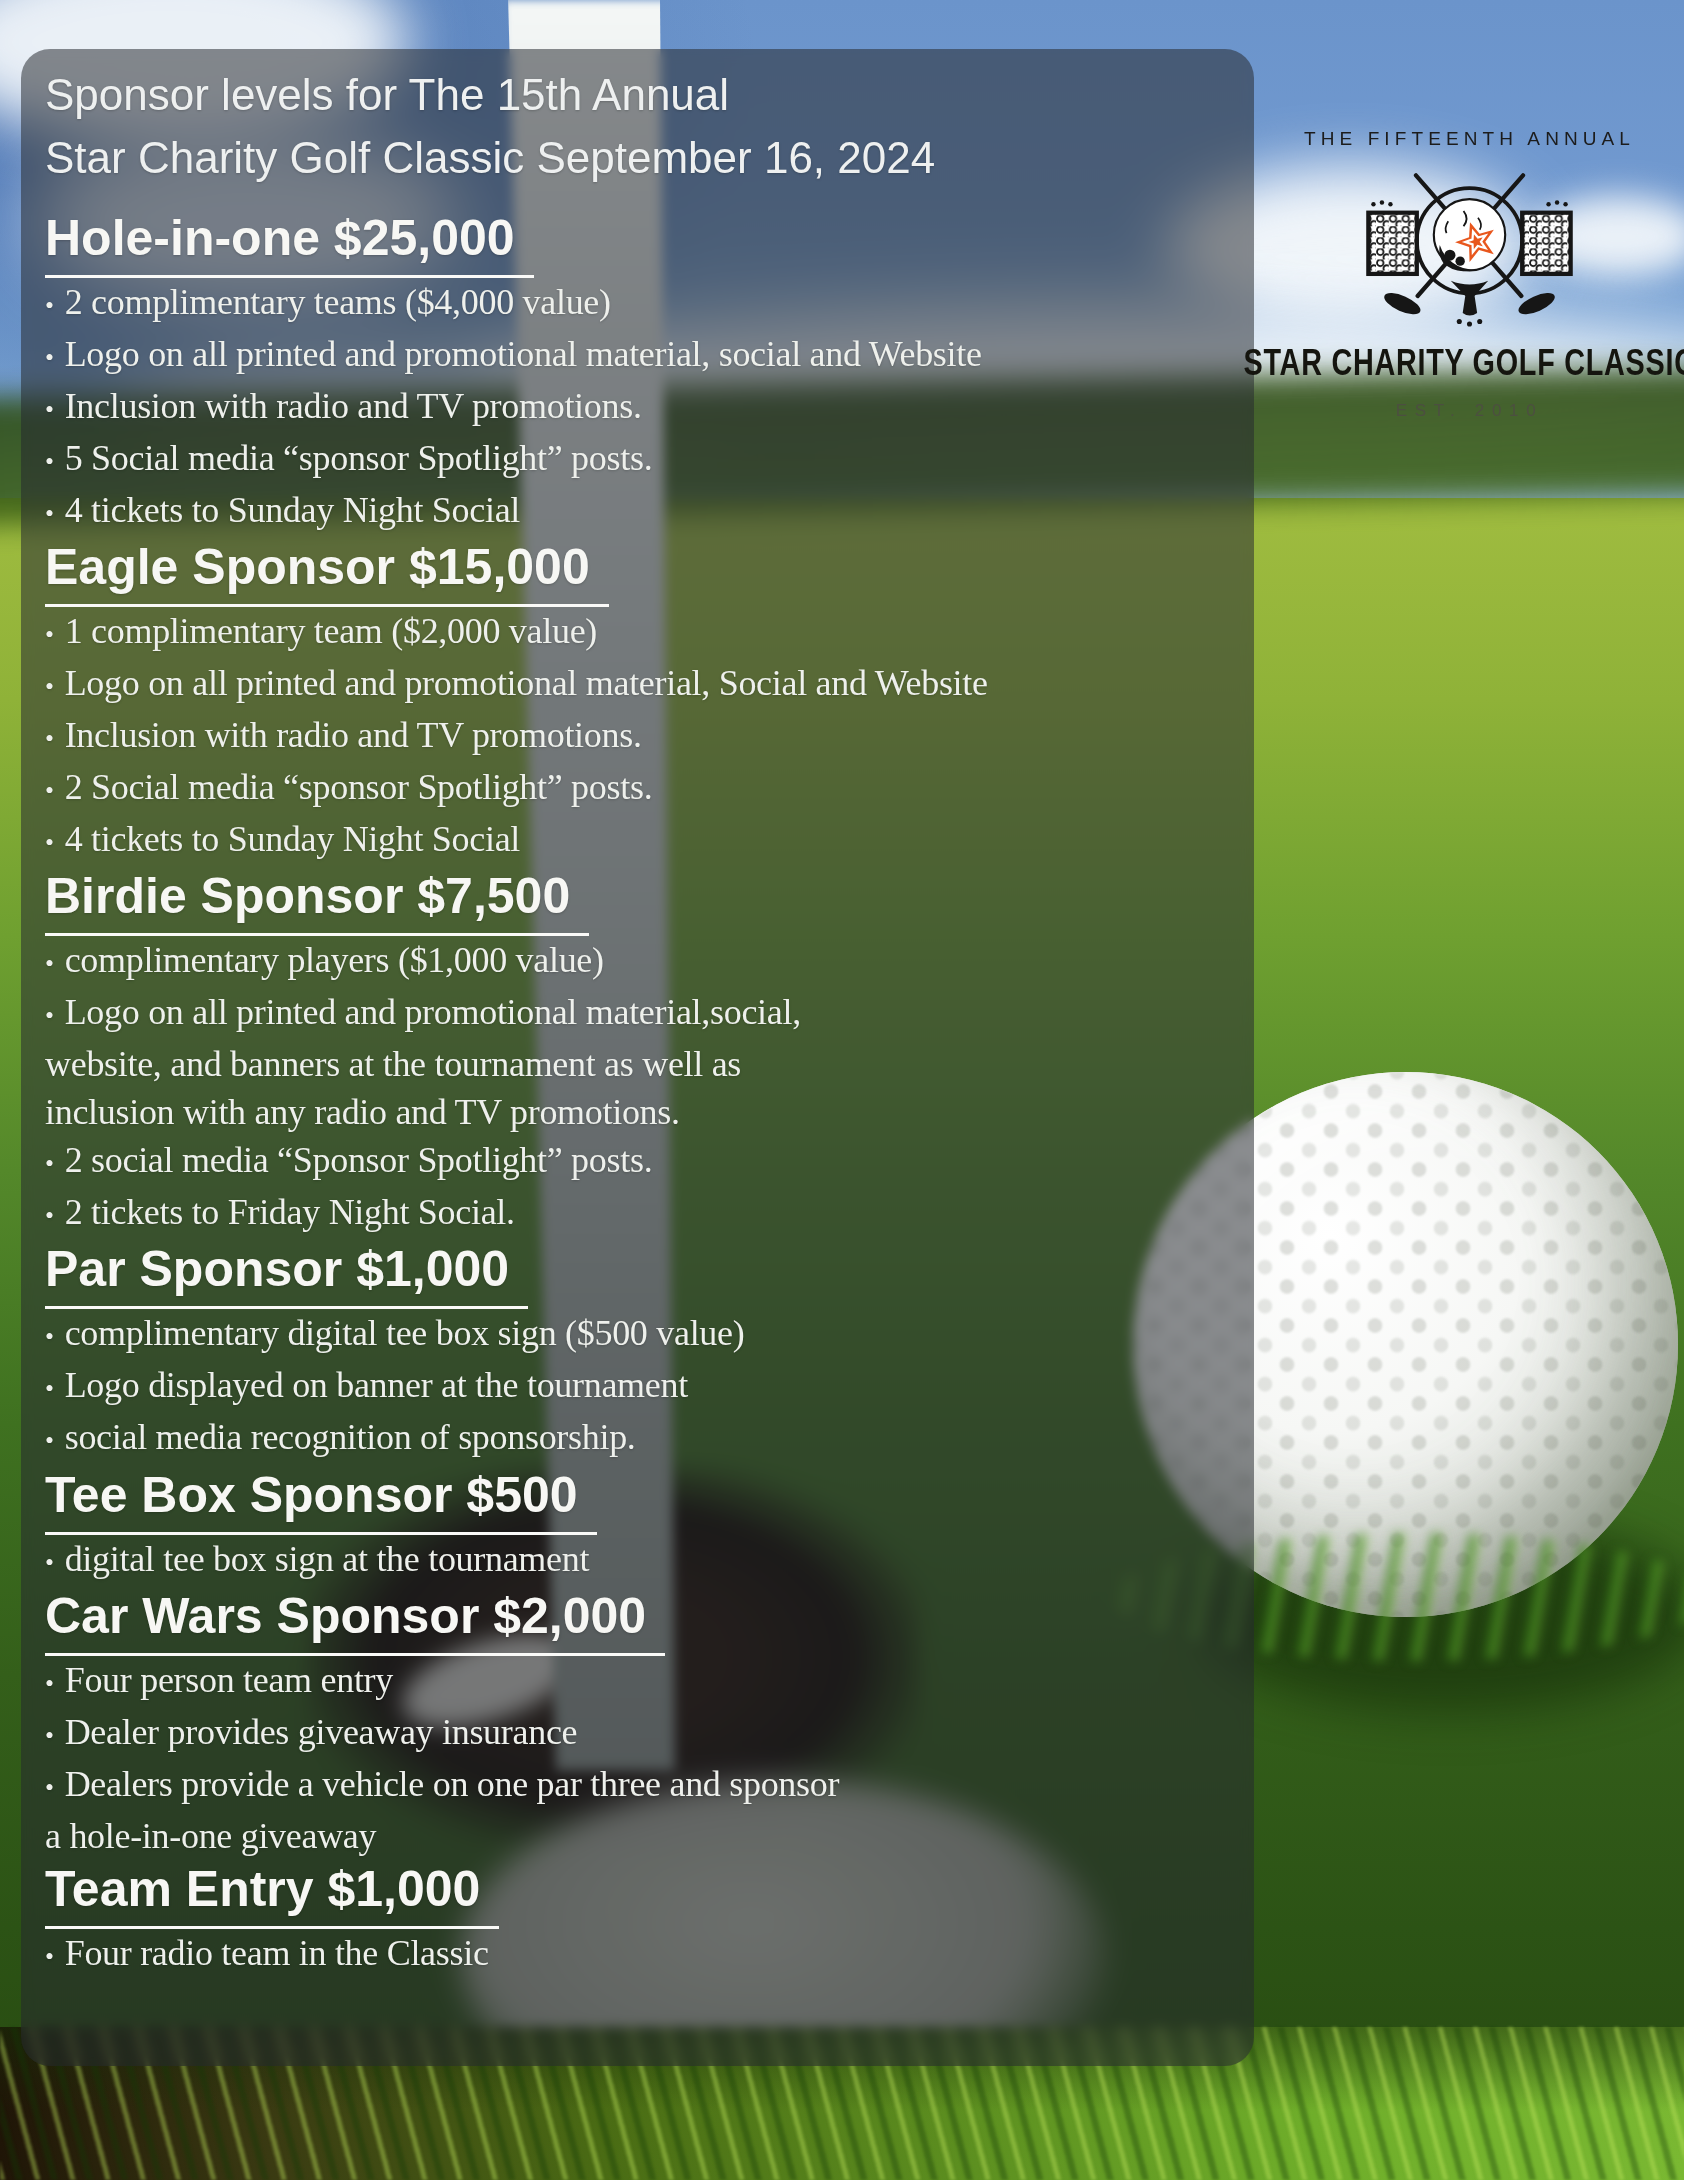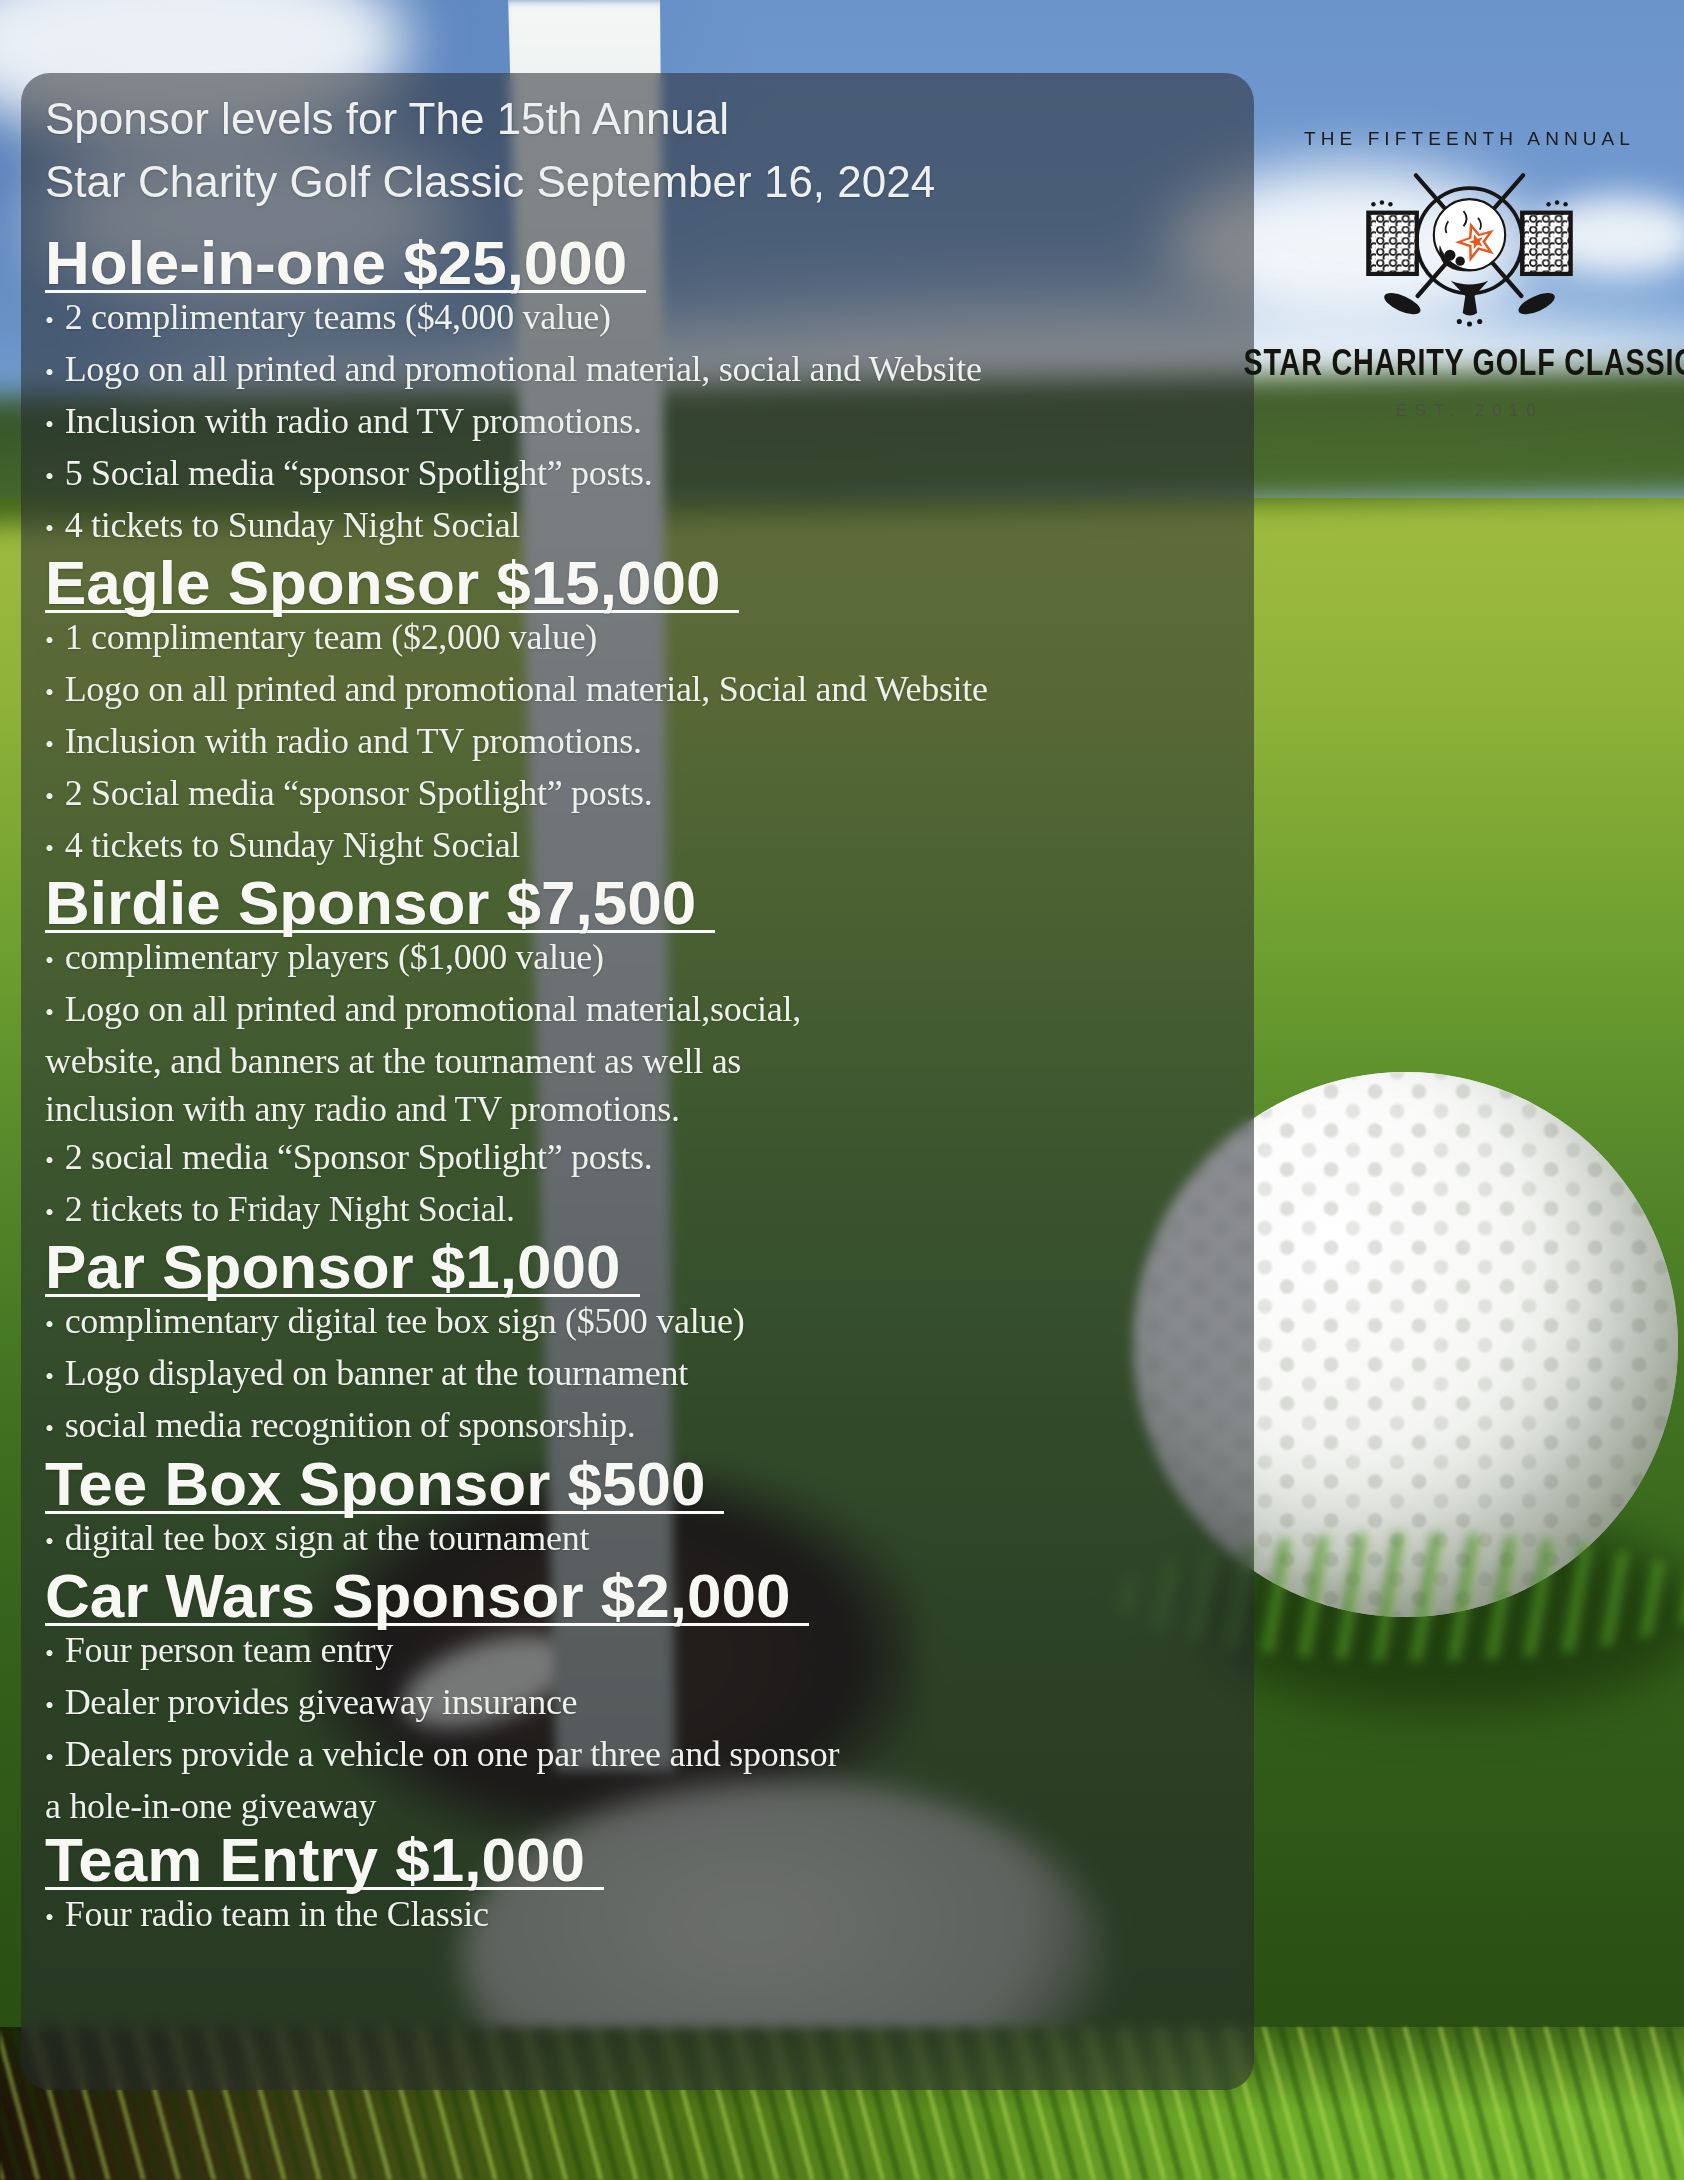--- a/index.html
+++ b/index.html
@@ -62,28 +62,27 @@
 
   
   .panel{
     left:21px;top:49px;width:1233px;height:2017px;border-radius:29px;
     background:rgba(36,40,46,.53);
     -webkit-backdrop-filter:blur(6px) saturate(.92);
     backdrop-filter:blur(6px) saturate(.92);
     padding:13.6px 19px 0 24px;
     color:#eef0ec;
     text-shadow:0 0.9px 2.6px rgba(0,0,0,.22);
-    margin-top:24px;
   }
   .title-line{font-size:44px;line-height:63px;font-weight:400;color:#eef0f0;white-space:pre;}
   .title-block{margin-bottom:25.6px;}
   .sec-heading{
-    margin:5.1px 0 0 0;padding:0 19px 3px 0;
+    margin:5.1px 0 0 0;padding:0 19px 12px 0;
     width:fit-content;
-    font-size:62px;line-height:49px;font-weight:700;color:#f7f7f4;
+    font-size:50px;line-height:49px;font-weight:700;color:#f7f7f4;
     border-bottom:3.4px solid #fafaf8;white-space:pre;
   }
   .bullets{white-space:pre;font-size:36px;line-height:48px;letter-spacing:-0.3px;color:#eef0ec;font-family:Liberation Serif, serif;}
   .bullet{white-space:pre;}
   .dot{font-size:25.6px;margin-right:11px;}
   .sec.italic .txt{font-style:italic;}
 
   
   .logo-col{left:1254px;top:128px;width:431px;display:flex;flex-direction:column;align-items:center;}
   .logo-annual{font-size:19px;letter-spacing:5.1px;color:#1c1c1c;font-weight:400;white-space:nowrap;margin-bottom:10.2px;}

